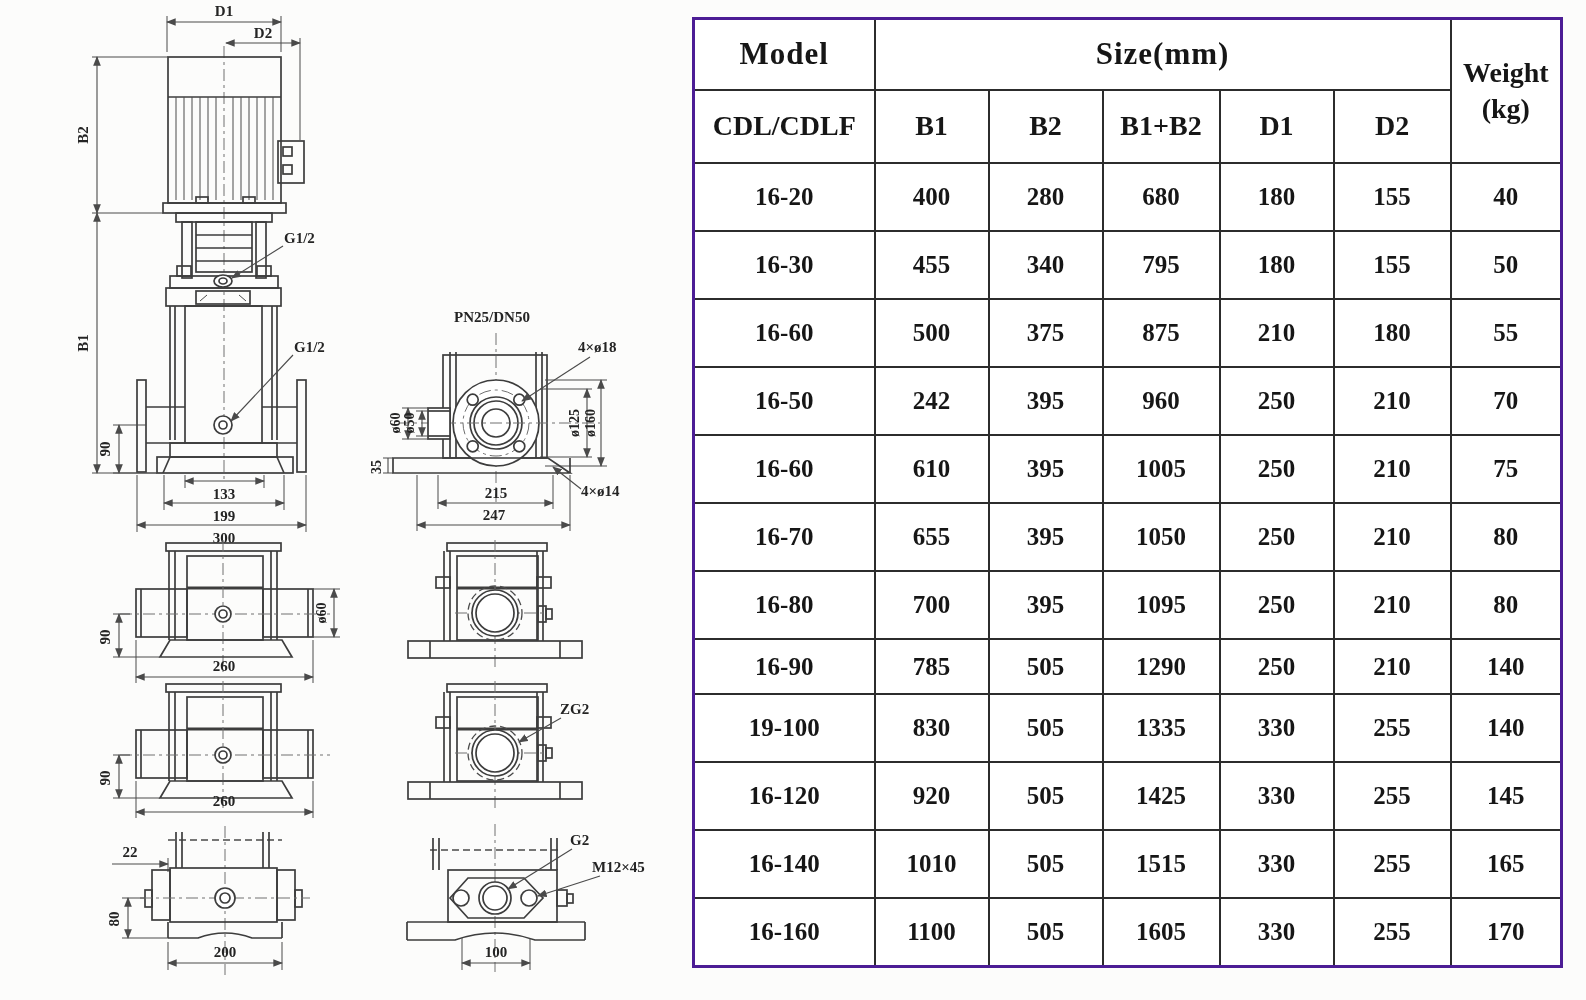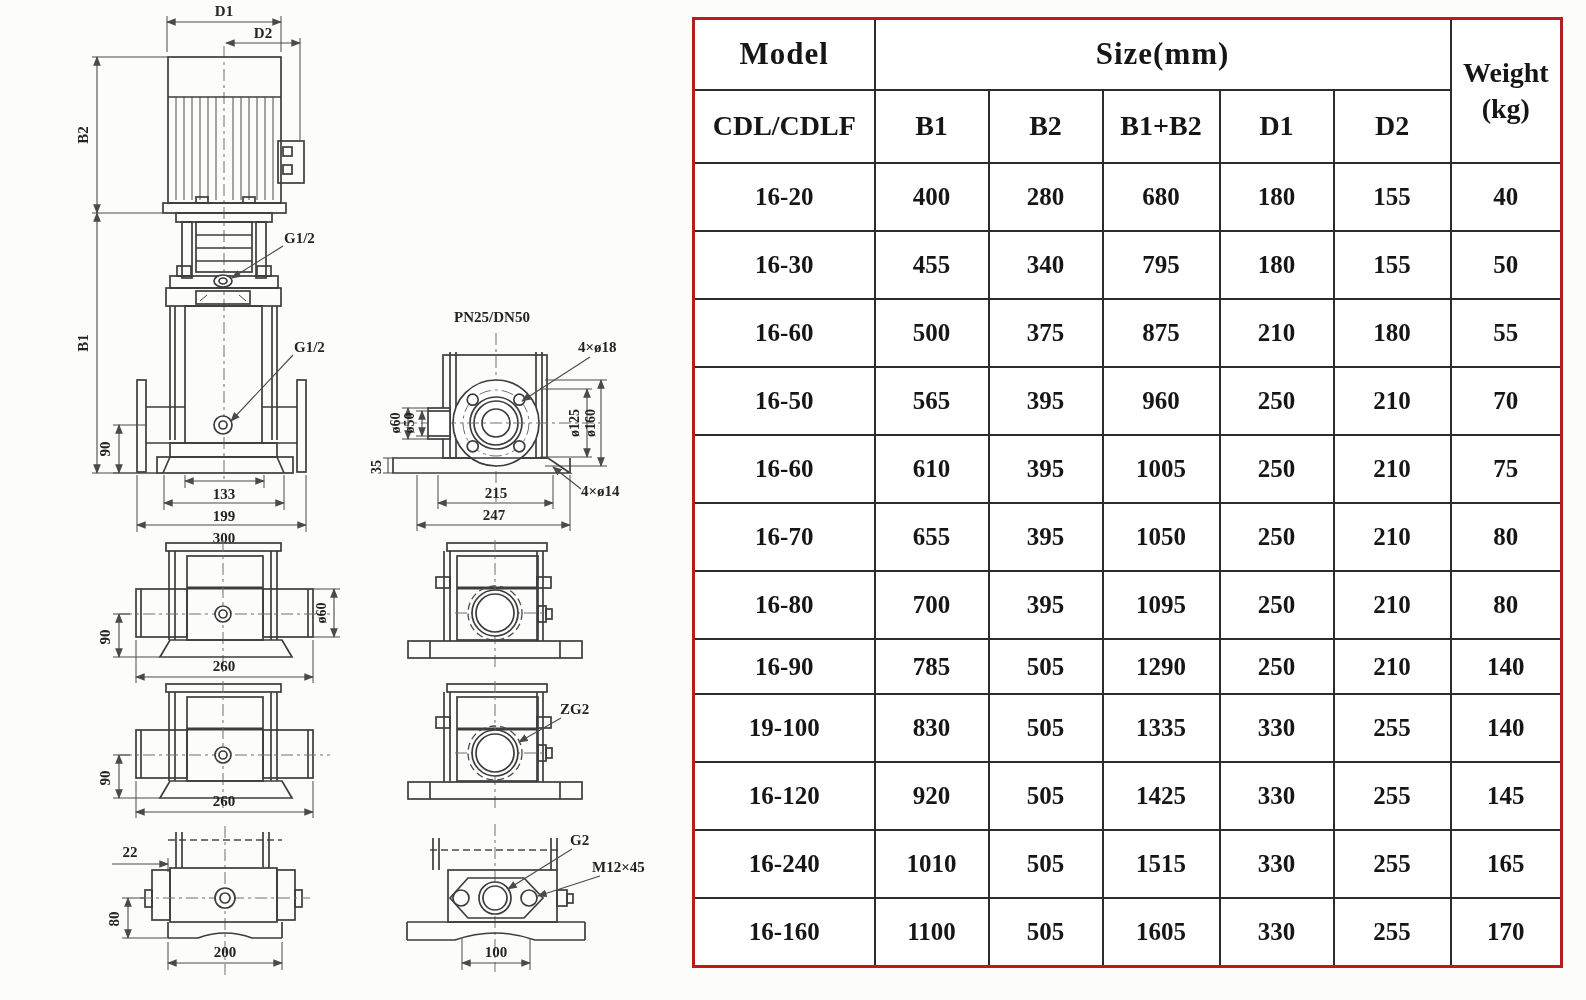--- a/index.html
+++ b/index.html
@@ -20,21 +20,21 @@
   text.dls{font-family:"Liberation Serif",serif;font-weight:bold;font-size:14px;fill:#242424;}
   
   #table-wrap{position:absolute;left:692px;top:17px;}
   #specs{
     border-collapse:collapse;table-layout:fixed;
     width:868px;height:951px;
     font-family:"Liberation Serif",serif;font-weight:bold;color:#161616;
     text-align:center;background:#fff;
   }
   #specs td{border:2px solid #2c2c2c;padding:0;vertical-align:middle;}
-  #specs{border:3px solid #b91c1c;}
+  #specs{border:3px solid #4c1d95;}
   .h1{font-size:31px;letter-spacing:1px;}
   .h2{font-size:28px;}
   .dcell{font-size:25px;}
   .wcell{font-size:28px;line-height:36px;}
 </style>
 </head>
 <body>
 
 <svg id="drawing" width="683" height="1000" viewBox="0 0 683 1000" xmlns="http://www.w3.org/2000/svg">
   <defs>
@@ -430,21 +430,21 @@
         <td class="dcell">16-60</td>
         <td class="dcell">500</td>
         <td class="dcell">375</td>
         <td class="dcell">875</td>
         <td class="dcell">210</td>
         <td class="dcell">180</td>
         <td class="dcell">55</td>
       </tr>
       <tr style="height:67px">
         <td class="dcell">16-50</td>
-        <td class="dcell">565</td>
+        <td class="dcell">242</td>
         <td class="dcell">395</td>
         <td class="dcell">960</td>
         <td class="dcell">250</td>
         <td class="dcell">210</td>
         <td class="dcell">70</td>
       </tr>
       <tr style="height:67px">
         <td class="dcell">16-60</td>
         <td class="dcell">610</td>
         <td class="dcell">395</td>
@@ -492,21 +492,21 @@
       <tr style="height:67px">
         <td class="dcell">16-120</td>
         <td class="dcell">920</td>
         <td class="dcell">505</td>
         <td class="dcell">1425</td>
         <td class="dcell">330</td>
         <td class="dcell">255</td>
         <td class="dcell">145</td>
       </tr>
       <tr style="height:67px">
-        <td class="dcell">16-240</td>
+        <td class="dcell">16-140</td>
         <td class="dcell">1010</td>
         <td class="dcell">505</td>
         <td class="dcell">1515</td>
         <td class="dcell">330</td>
         <td class="dcell">255</td>
         <td class="dcell">165</td>
       </tr>
       <tr style="height:67px">
         <td class="dcell">16-160</td>
         <td class="dcell">1100</td>

